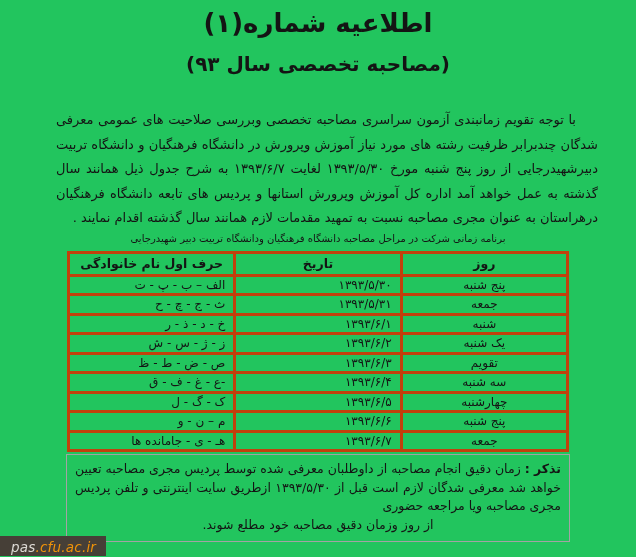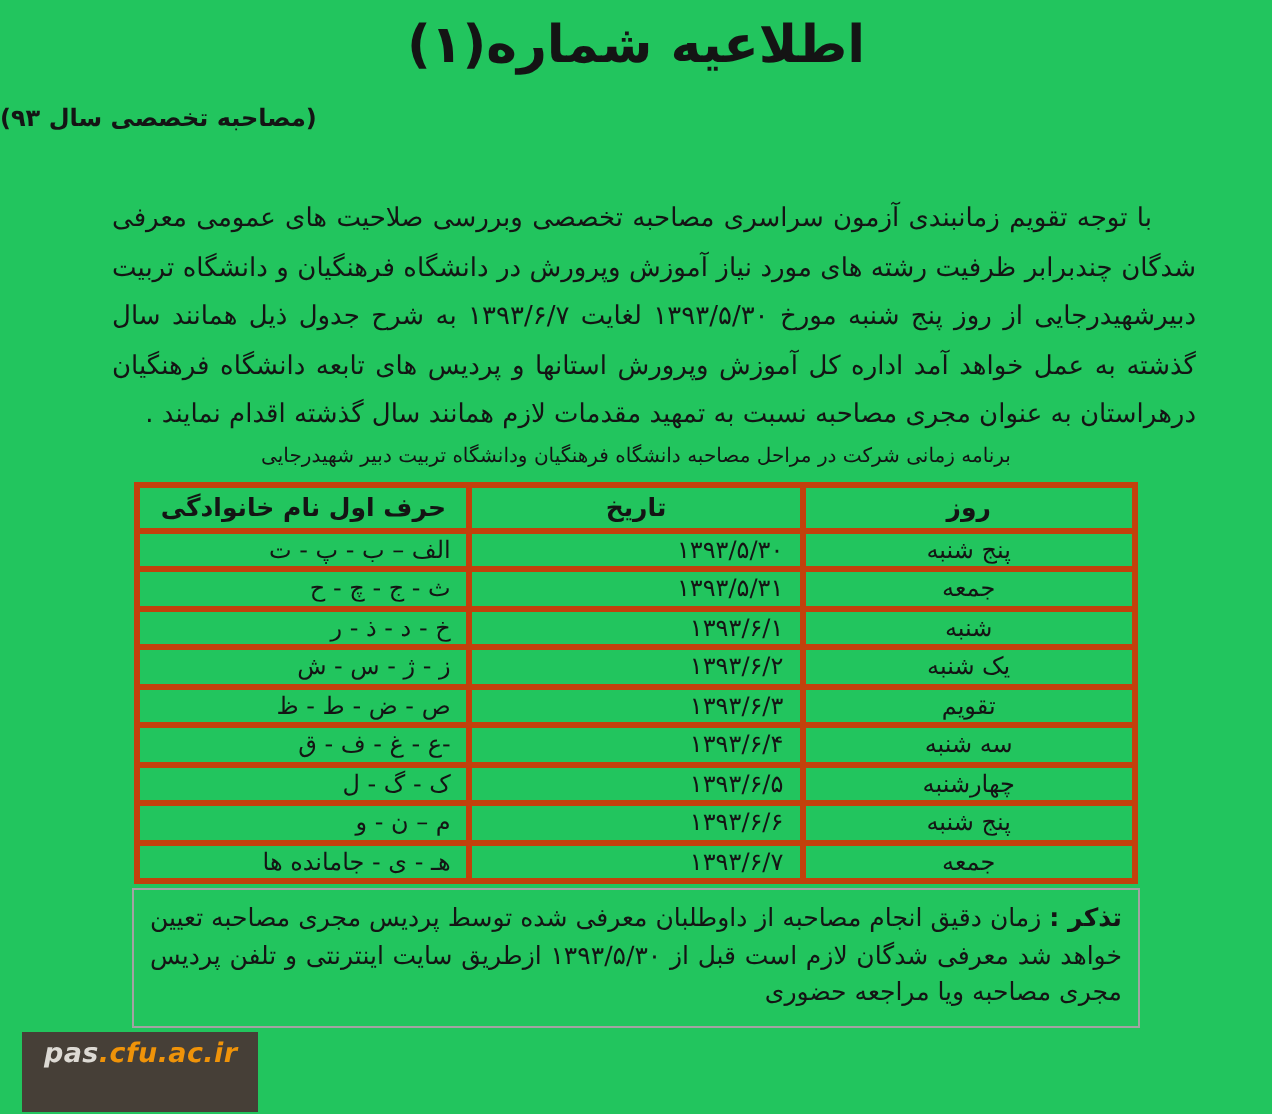--- a/index.html
+++ b/index.html
@@ -15,22 +15,22 @@
 
   .title {
     text-align:center;
     font-size:26px;
     font-weight:bold;
     margin:0;
     padding-top:8px;
     letter-spacing:0.5px;
   }
   .subtitle {
-    text-align:left;
-    font-size:12px;
+    text-align:center;
+    font-size:20px;
     font-weight:bold;
     margin:14px 0 0 0;
   }
 
   .body-par {
     margin:32px 38px 0 56px;
     font-size:13px;
     line-height:24.5px;
     text-align:justify;
     text-indent:22px;
@@ -75,26 +75,26 @@
     padding:5px 8px 7px 8px;
     font-size:12.5px;
     line-height:18.5px;
     text-align:justify;
   }
   .note-box .note-label { font-weight:bold; }
   .note-last-line { text-align:center; }
 
   .watermark {
     position:absolute;
-    left:11px; bottom:1px;
+    left:0; bottom:1px;
     direction:ltr;
     background:#463f37;
-    padding:3px 10px 21px 11px;
+    padding:3px 10px 1px 11px;
     font-size:13.5px;
-    font-weight:bold;
+    font-weight:normal;
     font-style:italic;
     line-height:16px;
     letter-spacing:0.2px;
   }
   .watermark .wm-light  { color:#dddad4; }
   .watermark .wm-accent { color:#ef9309; }
 </style>
 </head>
 <body>
 
@@ -161,20 +161,21 @@
             <td class="c0">جمعه</td>
             <td class="c1">۱۳۹۳/۶/۷</td>
             <td class="c2">هـ - ی - جامانده ها</td>
           </tr>
         </tbody>
     </table>
 
     <div class="note-box">
       <span class="note-label">تذکر :</span>
       <span>زمان دقیق انجام مصاحبه از داوطلبان معرفی شده توسط پردیس مجری مصاحبه  تعیین  خواهد شد معرفی شدگان لازم است قبل از ۱۳۹۳/۵/۳۰  ازطریق سایت اینترنتی و تلفن پردیس مجری مصاحبه ویا مراجعه حضوری</span>
+      <div class="note-last-line">از روز وزمان دقیق مصاحبه خود مطلع شوند.</div>
     </div>
 
   </div>
 
   <div class="watermark" style="background: rgb(70, 63, 55);">
     <span class="wm-light">pas</span><span class="wm-accent" style="color: rgb(239, 147, 9);">.cfu.ac.ir</span>
   </div>
 </div>
 
 </body></html>

